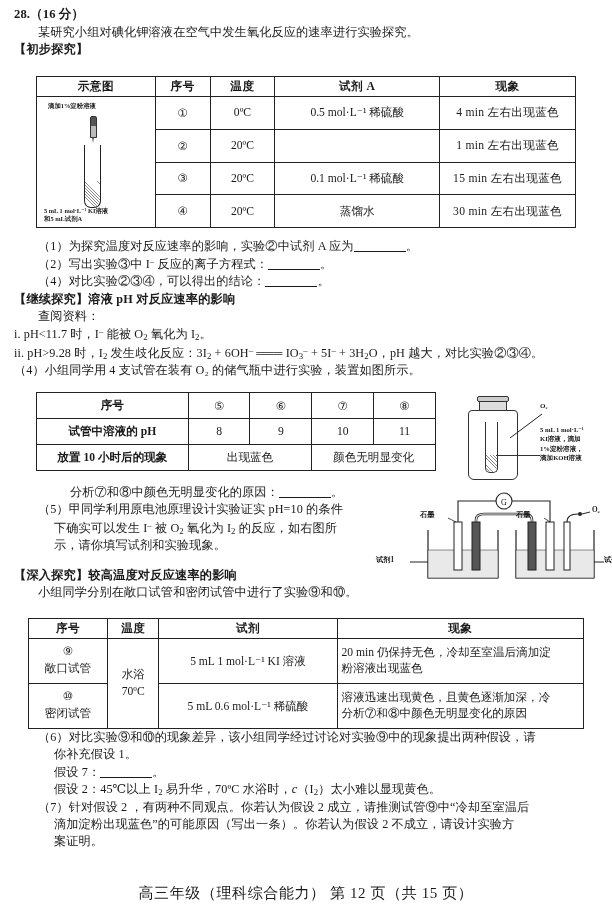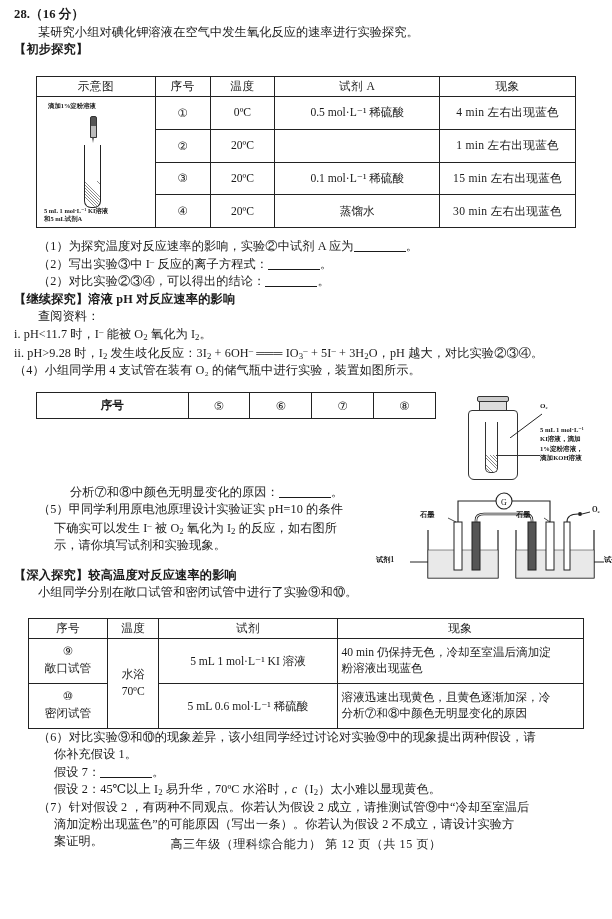--- a/index.html
+++ b/index.html
@@ -67,21 +67,21 @@
     background: #fff;
   }
   table.exp td, table.exp th {
     border: 1px solid #222;
     text-align: center;
     vertical-align: middle;
     padding: 2px 3px;
     font-weight: normal;
   }
   table.exp th {
-    font-weight: normal;
+    font-weight: bold;
     letter-spacing: 0.5px;
     margin-top: 48px;
   }
   .tblwrap { position: absolute; }
 
   
   #table1 { left: 36px; top: 76px; }
   #table1 table { width: 540px; }
   #table1 .c-sche { width: 112px; }
   #table1 .c-no   { width: 52px; }
@@ -230,24 +230,24 @@
   }
   #fig-cell .lbl {
     position: absolute;
     font-weight: bold;
     white-space: nowrap;
   }
 
   
   #footer {
     position: absolute;
-    left: 0; top: 836px;
+    left: 0; top: 884px;
     width: 612px;
     text-align: center;
-    font-size: 12px;
+    font-size: 15px;
     letter-spacing: 0.6px;
   }
 </style>
 </head>
 <body>
 
 <div class="page">
 
   <div class="sec pad" style="top:6px;">
     <div class="line">
@@ -309,21 +309,21 @@
   </div>
 
   <div class="sec pad" style="top:238px;">
     <div class="line indent1">
       <span>（1）为探究温度对反应速率的影响，实验②中试剂 A 应为</span><span class="blank"></span>。
     </div>
     <div class="line indent1">
       <span>（2）写出实验③中 I</span><sup>–</sup><span> 反应的离子方程式：</span><span class="blank"></span>。
     </div>
     <div class="line indent1">
-      <span>（2）对比实验②③④，可以得出的结论：</span><span class="blank"></span>。
+      <span>（4）对比实验②③④，可以得出的结论：</span><span class="blank"></span>。
     </div>
     <div class="line bracket-head">【继续探究】溶液 pH 对反应速率的影响</div>
     <div class="line indent1">查阅资料：</div>
     <div class="line">
       <span>i. pH&lt;11.7 时，I</span><sup>–</sup><span> 能被 O</span><sub>2</sub><span> 氧化为 I</span><sub>2</sub>。
     </div>
     <div class="line">
       <span>ii. pH&gt;9.28 时，I</span><sub>2</sub><span> 发生歧化反应：3I</span><sub>2</sub><span> + 6OH</span><sup>–</sup>
       <span>═══</span><span> IO</span><sub>3</sub><sup>–</sup><span> + 5I</span><sup>–</sup><span> + 3H</span><sub>2</sub><span>O，pH 越大，对比实验②③④。</span>
     </div>
@@ -332,20 +332,32 @@
 
   <div class="tblwrap" id="table2">
     <table class="exp">
       <tbody>
           <tr>
         <td class="c-lab" style="font-weight:bold;">序号</td>
         <td class="c-v">⑤</td>
         <td class="c-v">⑥</td>
         <td class="c-v">⑦</td>
         <td class="c-v">⑧</td>
+      </tr>
+      <tr>
+        <td style="font-weight:bold;">试管中溶液的 pH</td>
+        <td>8</td>
+        <td>9</td>
+        <td>10</td>
+        <td>11</td>
+      </tr>
+      <tr>
+        <td style="font-weight:bold;">放置 10 小时后的现象</td>
+        <td colspan="2">出现蓝色</td>
+        <td colspan="2">颜色无明显变化</td>
       </tr>
     </tbody>
       </table>
   </div>
 
   <div id="fig-bottle">
     <div class="bottle-neck"></div>
     <div class="bottle-body"></div>
     <div class="bottle-tube">
         <div class="liq"></div>
@@ -436,21 +448,21 @@
         <td class="two" style="height:40px;">
           <div>⑨</div>
           <div>敞口试管</div>
         </td>
         <td rowspan="2" class="two">
           <div>水浴</div>
           <div>70ºC</div>
         </td>
         <td>5 mL 1 mol·L⁻¹ KI 溶液</td>
         <td class="phen">
-          <div>40 min 仍保持无色，冷却至室温后滴加淀</div>
+          <div>20 min 仍保持无色，冷却至室温后滴加淀</div>
           <div>粉溶液出现蓝色</div>
         </td>
       </tr>
       <tr>
         <td class="two" style="height:40px;">
           <div>⑩</div>
           <div>密闭试管</div>
         </td>
         <td>5 mL 0.6 mol·L⁻¹ 稀硫酸</td>
         <td class="phen">

